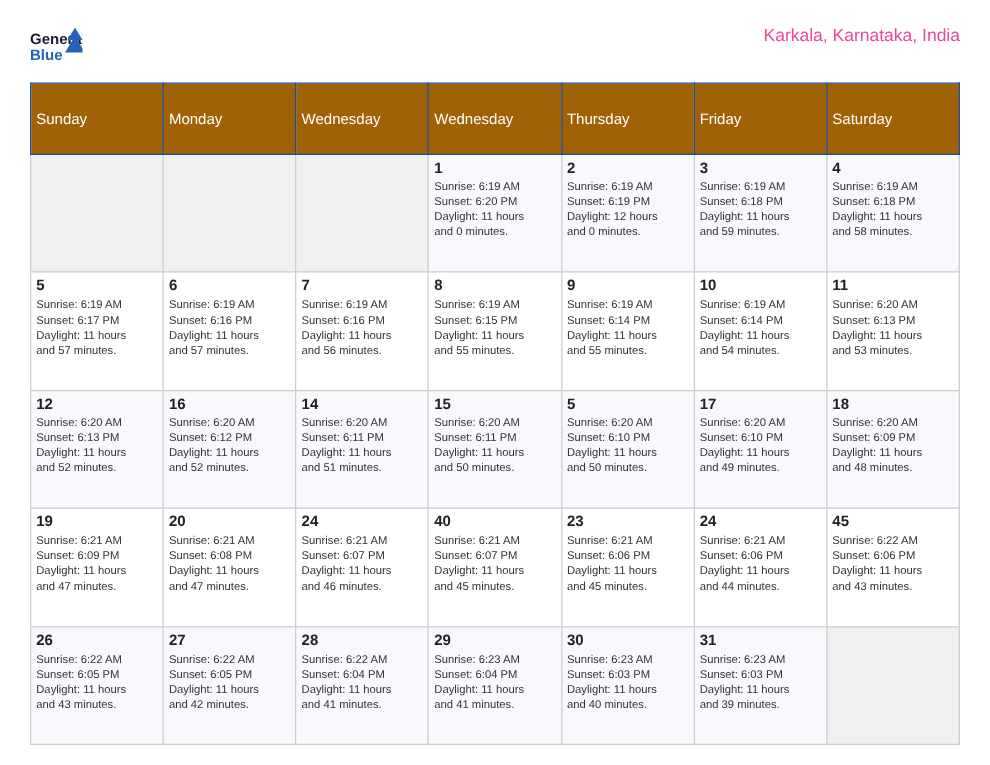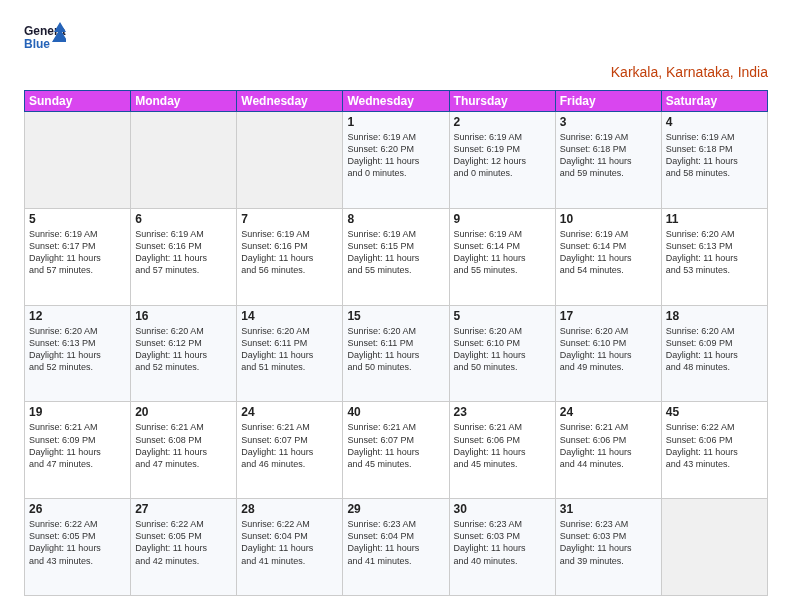--- a/index.html
+++ b/index.html
@@ -32,36 +32,35 @@
       text-align: right;
     }
     .month-title {
       font-size: 32px;
       font-weight: bold;
       color: #1a1a1a;
       line-height: 1.1;
     }
     .location {
       font-size: 14px;
-      color: #c2410c;
-      margin-top: 44px;
+      color: #ec4899;
     }
     .calendar {
       flex: 1;
       border: 1px solid #ccc;
       border-collapse: collapse;
       width: 100%;
       table-layout: fixed;
     }
     .calendar thead tr th {
-      background: #d946ef;
+      background: #a16207;
       color: #fff;
       font-size: 12px;
-      font-weight: bold;
-      padding: 3px 4px;
+      font-weight: normal;
+      padding: 21px 4px;
       text-align: left;
       border: 1px solid #1a4fa0;
     }
     .calendar tbody tr td {
       border: 1px solid #ccc;
       vertical-align: top;
       padding: 3px 4px;
       font-size: 9.5px;
       color: #222;
       height: 80px;

